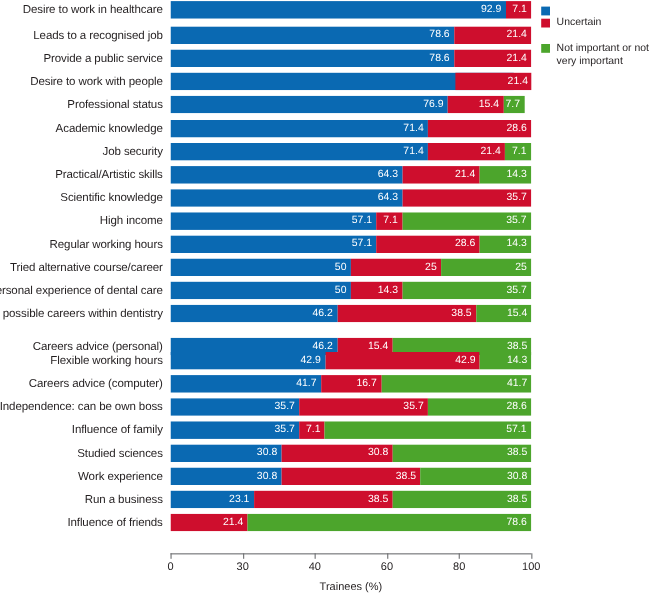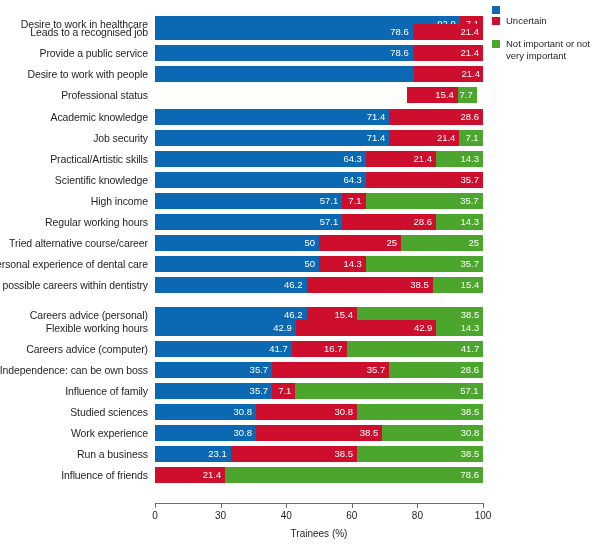--- a/index.html
+++ b/index.html
@@ -137,21 +137,21 @@
   .sw-blue  { background: #0a69b2; }
   .sw-red   { background: #ce0e2d; }
   .sw-green { background: #4ca52c; }
 </style>
 </head>
 <body>
 
 <div id="chart-root">
 
   <div class="plot" id="plot">
-      <div class="row" style="top: 16px;">
+      <div class="row" style="top: 1px;">
         <div class="row-label">Desire to work in healthcare</div>
         <div class="bar">
           <div class="seg blue" style="left: 0px; width: 304.712px;">92.9</div>
           <div class="seg red" style="left: 304.712px; width: 23.288px;">7.1</div>
         </div>
       </div>
       <div class="row" style="top: 24.1px;">
         <div class="row-label">Leads to a recognised job</div>
         <div class="bar">
           <div class="seg blue" style="left: 0px; width: 257.808px;">78.6</div>
@@ -168,20 +168,21 @@
       <div class="row" style="top: 66.3px;">
         <div class="row-label">Desire to work with people</div>
         <div class="bar">
           <div class="seg blue" style="left: 0px; width: 312px; text-align: right;">78.9</div>
           <div class="seg red" style="left: 258.792px; width: 70.192px;">21.4</div>
         </div>
       </div>
       <div class="row" style="top: 87.4px;">
         <div class="row-label">Professional status</div>
         <div class="bar">
+          <div class="seg blue" style="left: 0px; width: 252.232px;">76.9</div>
           <div class="seg red" style="left: 252.232px; width: 50.512px;">15.4</div>
           <div class="seg green" style="left: 302.744px; width: 19px;">7.7</div>
         </div>
       </div>
       <div class="row" style="top: 108.5px;">
         <div class="row-label">Academic knowledge</div>
         <div class="bar">
           <div class="seg blue" style="left: 0px; width: 234.192px;">71.4</div>
           <div class="seg red" style="left: 234.192px; width: 93.808px;">28.6</div>
         </div>

